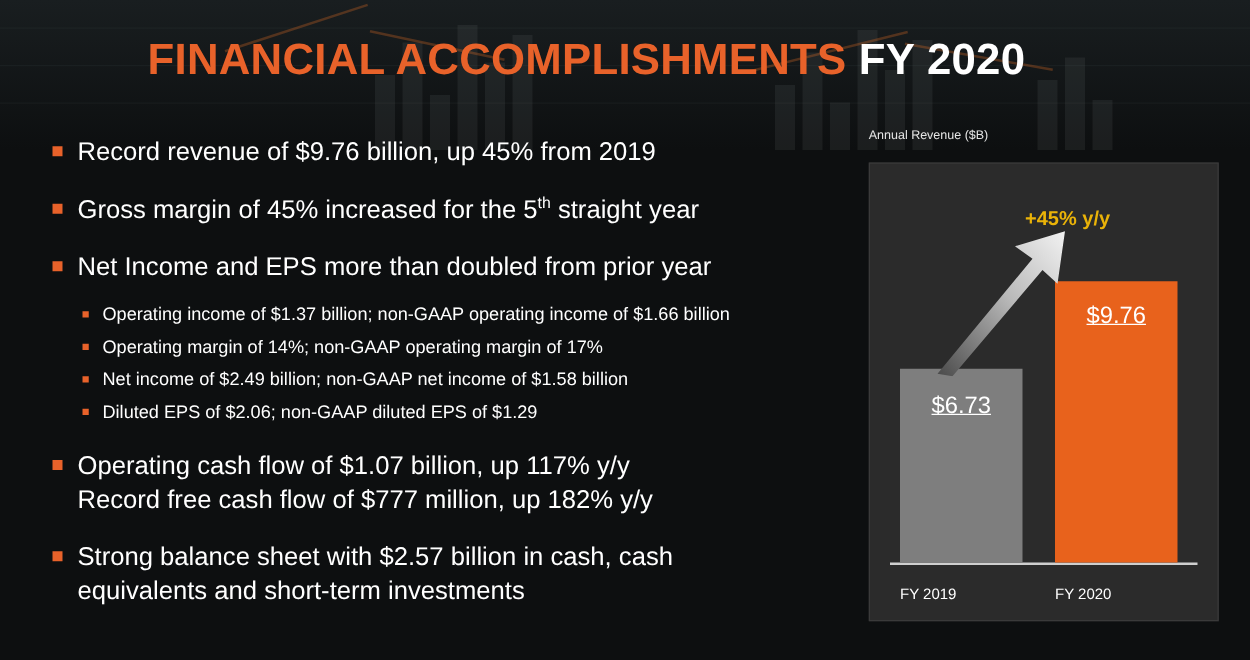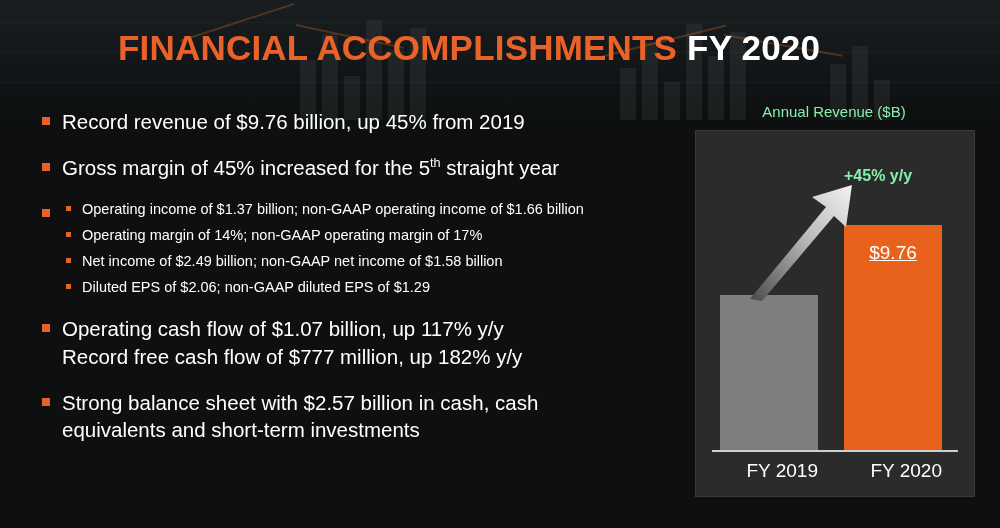--- a/index.html
+++ b/index.html
@@ -112,23 +112,23 @@
     width: 278px;
     height: 365px;
     background: #2b2b2b;
     border: 1px solid #3a3a3a;
   }
   .chart-caption {
     position: absolute;
     left: 695px;
     top: 103px;
     width: 278px;
-    text-align: center;
-    font-size: 15px;
-    color: #86efac;
+    text-align: left;
+    font-size: 10px;
+    color: #e5e5e5;
   }
   .axis-line {
     position: absolute;
     left: 16px;
     bottom: 44px;
     width: 246px;
     height: 2px;
     background: #cfcfcf;
   }
   .bar {
@@ -154,33 +154,33 @@
     font-size: 19px;
     color: #ffffff;
     text-decoration: underline;
   }
   .bar-value.gray-v { left: 24px; bottom: 160px; }
   .bar-value.orange-v { left: 148px; bottom: 232px; }
   .bar-label {
     position: absolute;
     bottom: 14px;
     width: 98px;
-    text-align: right;
-    font-size: 19px;
+    text-align: left;
+    font-size: 12px;
     color: #ffffff;
   }
   .bar-label.l1 { left: 24px; }
   .bar-label.l2 { left: 148px; }
   .growth {
     position: absolute;
-    left: 148px;
+    left: 124px;
     top: 36px;
     font-size: 16px;
     font-weight: bold;
-    color: #86efac;
+    color: #eab308;
     white-space: nowrap;
   }
   .arrow-svg {
     position: absolute;
     left: 52px;
     top: 52px;
     width: 115px;
     height: 118px;
   }
 </style>
@@ -226,20 +226,21 @@
       <span>Record revenue of $9.76 billion, up 45% from 2019</span>
     </div>
 
     <div class="b1">
       <span class="sq"></span>
       <span>Gross margin of 45% increased for the 5</span><sup>th</sup><span> straight year</span>
     </div>
 
     <div class="b1">
       <span class="sq"></span>
+      <span>Net Income and EPS more than doubled from prior year</span>
       <div class="sub">
         <div class="b2">
           <span class="sq"></span>
           <span>Operating income of $1.37 billion; non-GAAP operating income of $1.66 billion</span>
         </div>
         <div class="b2">
           <span class="sq"></span>
           <span>Operating margin of 14%; non-GAAP operating margin of 17%</span>
         </div>
         <div class="b2">
@@ -268,20 +269,21 @@
   </div>
 
   <div class="chart-caption">Annual Revenue ($B)</div>
 
   <div class="chart-panel">
     <div class="axis-line"></div>
 
     <div class="bar gray"></div>
     <div class="bar orange"></div>
 
+    <div class="bar-value gray-v">$6.73</div>
     <div class="bar-value orange-v">$9.76</div>
 
     <div class="bar-label l1">FY 2019</div>
     <div class="bar-label l2">FY 2020</div>
 
     <div class="growth">+45% y/y</div>
 
     <svg class="arrow-svg" viewBox="0 0 115 118">
       <defs>
         <linearGradient id="agrad" x1="0" y1="1" x2="1" y2="0">

